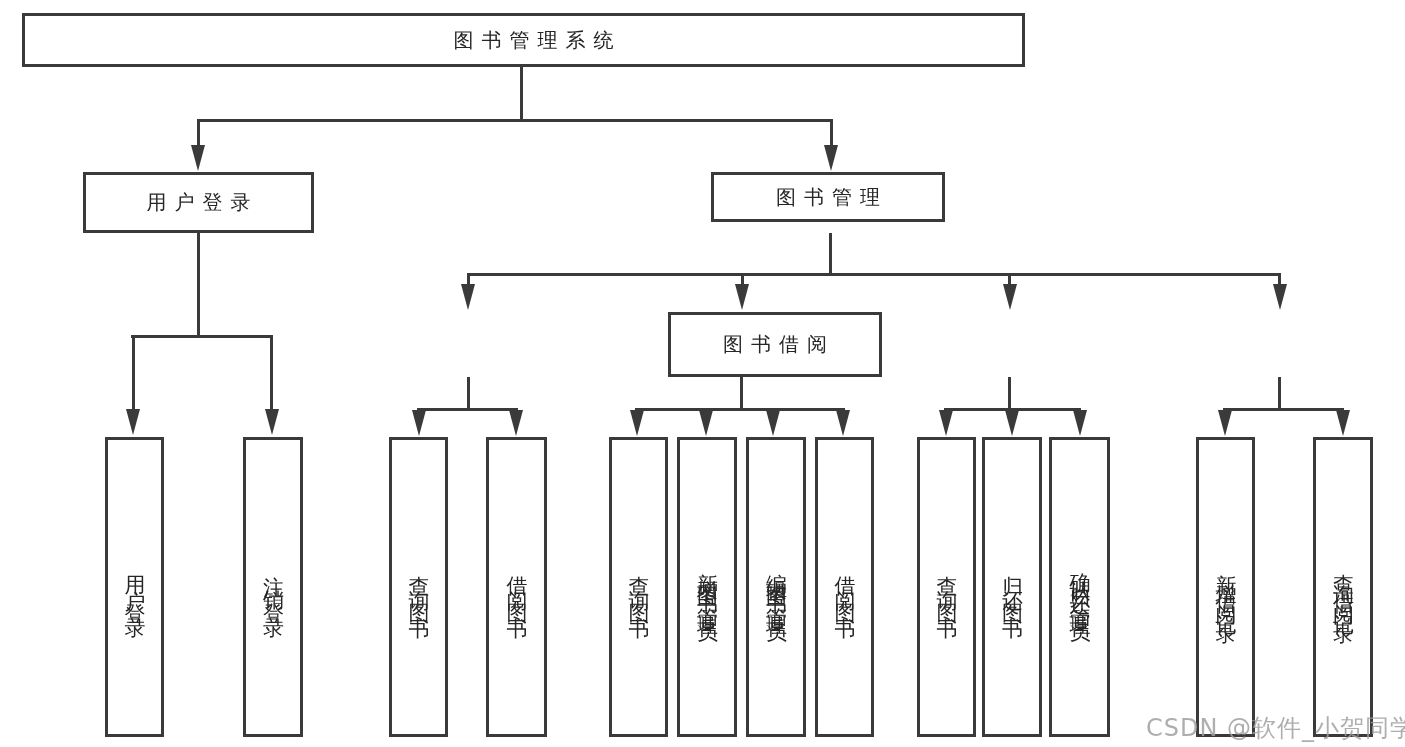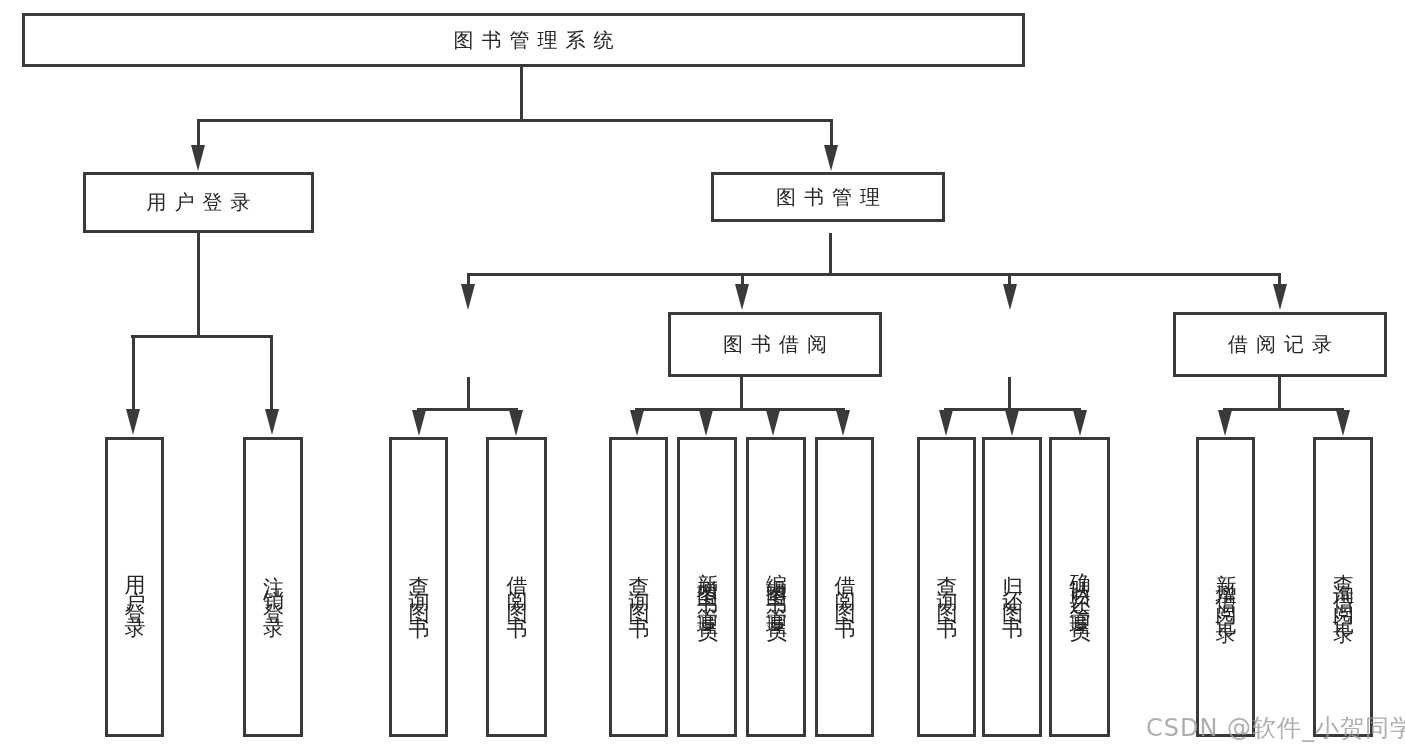--- a/index.html
+++ b/index.html
@@ -69,23 +69,20 @@
   <div class="line" style="left:741px;top:273px;width:3px;height:14px;"></div>
   <div class="arrow" style="left:735px;top:284px;"></div>
   <div class="line" style="left:1008px;top:273px;width:3px;height:14px;"></div>
   <div class="arrow" style="left:1003px;top:284px;"></div>
   <div class="line" style="left:1278px;top:273px;width:3px;height:14px;"></div>
   <div class="arrow" style="left:1273px;top:284px;"></div>
 
   <div class="box" style="left:635px;top:312px;width:214px;height:65px;margin-left:33px;">
     <span class="hlabel">图书借阅</span>
   </div>
-  <div class="box" style="left:1173px;top:312px;width:214px;height:65px;">
-    <span class="hlabel">借阅记录</span>
-  </div>
 
   <div class="line" style="left:467px;top:377px;width:3px;height:34px;"></div>
   <div class="line" style="left:417px;top:408px;width:101px;height:3px;"></div>
   <div class="arrow" style="left:412px;top:410px;"></div>
   <div class="arrow" style="left:509px;top:410px;"></div>
 
   <div class="line" style="left:740px;top:377px;width:3px;height:34px;"></div>
   <div class="line" style="left:635px;top:408px;width:210px;height:3px;"></div>
   <div class="arrow" style="left:630px;top:410px;"></div>
   <div class="arrow" style="left:699px;top:410px;"></div>

